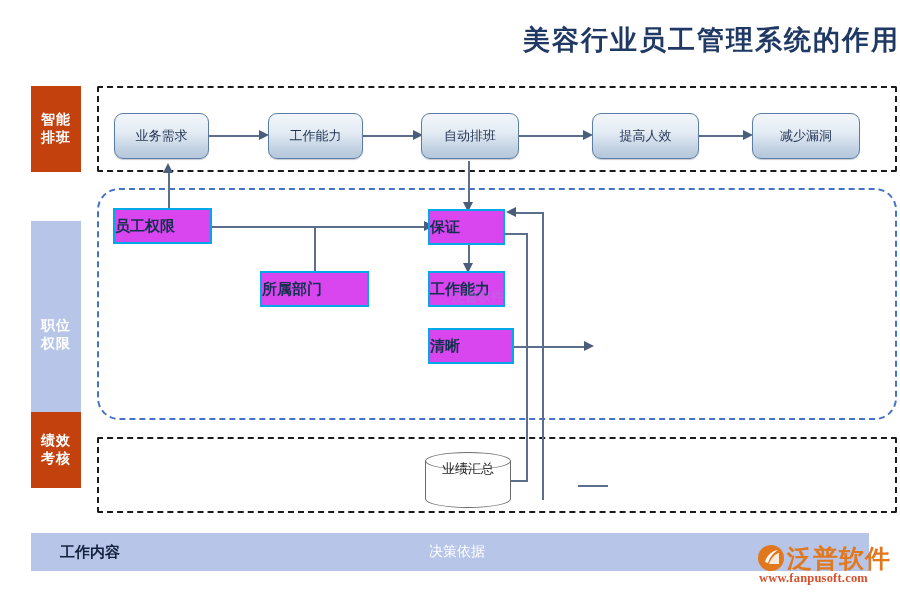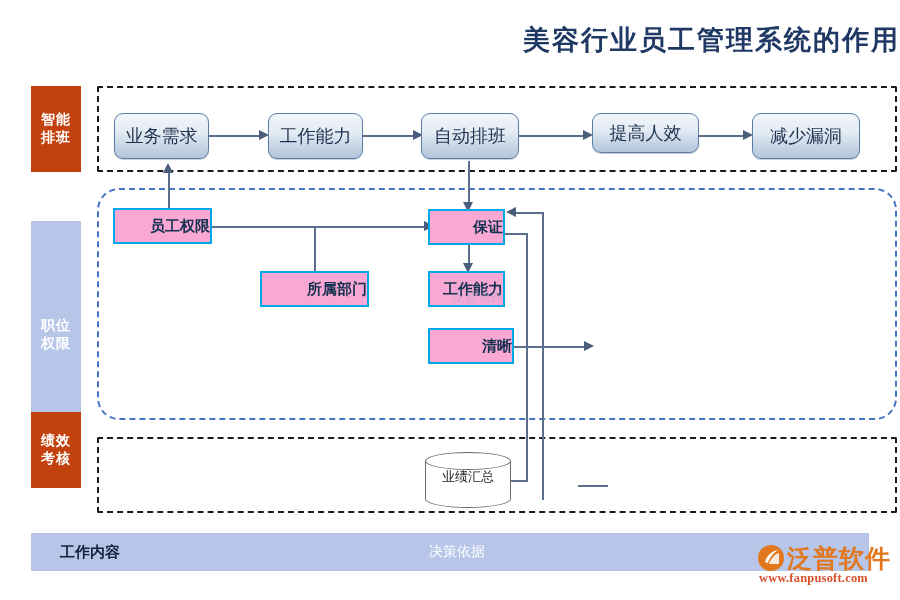--- a/index.html
+++ b/index.html
@@ -60,34 +60,34 @@
   
   .gbox {
     position: absolute;
     display: flex;
     align-items: center;
     justify-content: center;
     border: 1px solid #5b7da6;
     border-radius: 9px;
     background: linear-gradient(to bottom, #f2f6fa 0%, #e3ebf4 42%, #c3d2e3 78%, #b6c7dc 100%);
     color: #1f3250;
-    font-size: 18px;
+    font-size: 13px;
     font-family: "Liberation Serif", "DejaVu Serif", serif;
     box-shadow: 0 1px 1px rgba(60,80,110,0.30);
     white-space: nowrap;
   }
 
   
   .cbox {
     position: absolute;
     display: flex;
     align-items: center;
-    justify-content: flex-end;
+    justify-content: flex-start;
     border: 2px solid #00a8e8;
-    background: #f9a8d4;
+    background: #d946ef;
     color: #13304f;
     font-size: 15px;
     font-weight: bold;
     font-family: "Liberation Serif", "DejaVu Serif", serif;
     white-space: nowrap;
   }
 
   
   .ln {
     position: absolute;
@@ -125,21 +125,21 @@
   }
   #cylinder .cyl-bot {
     position: absolute; left: 0; top: 38px;
     width: 86px; height: 18px;
     border: 1.4px solid #6b6b6b;
     border-radius: 50%;
     background: transparent;
     clip-path: inset(50% 0 0 0);
   }
   #cylinder .cyl-label {
-    position: absolute; left: 0; top: 16px;
+    position: absolute; left: 0; top: 8px;
     width: 86px; text-align: center;
     font-size: 13px;
     color: #1a1a1a;
     font-family: "Liberation Serif", "DejaVu Serif", serif;
     white-space: nowrap;
   }
 
   
   #bottom-bar {
     position: absolute;
@@ -254,21 +254,21 @@
 
   <div class="gbox" style="left:114px; top:113px; width:95px; height:46px;">
     <span>业务需求</span>
   </div>
   <div class="gbox" style="left:268px; top:113px; width:95px; height:46px;">
     <span>工作能力</span>
   </div>
   <div class="gbox" style="left:421px; top:113px; width:98px; height:46px;">
     <span>自动排班</span>
   </div>
-  <div class="gbox" style="left:592px; top:113px; width:107px; height:40px;">
+  <div class="gbox" style="left:592px; top:113px; width:107px; height:46px;">
     <span>提高人效</span>
   </div>
   <div class="gbox" style="left:752px; top:113px; width:108px; height:46px;">
     <span>减少漏洞</span>
   </div>
 
   <div class="ln ln-h" style="left:212px; top:226px; width:217px;"></div>
   <div class="ah ah-r" style="left:424px; top:221px;"></div>
 
   <div class="ln ln-v" style="left:314px; top:226px; width:1.8px; height:45px;"></div>

